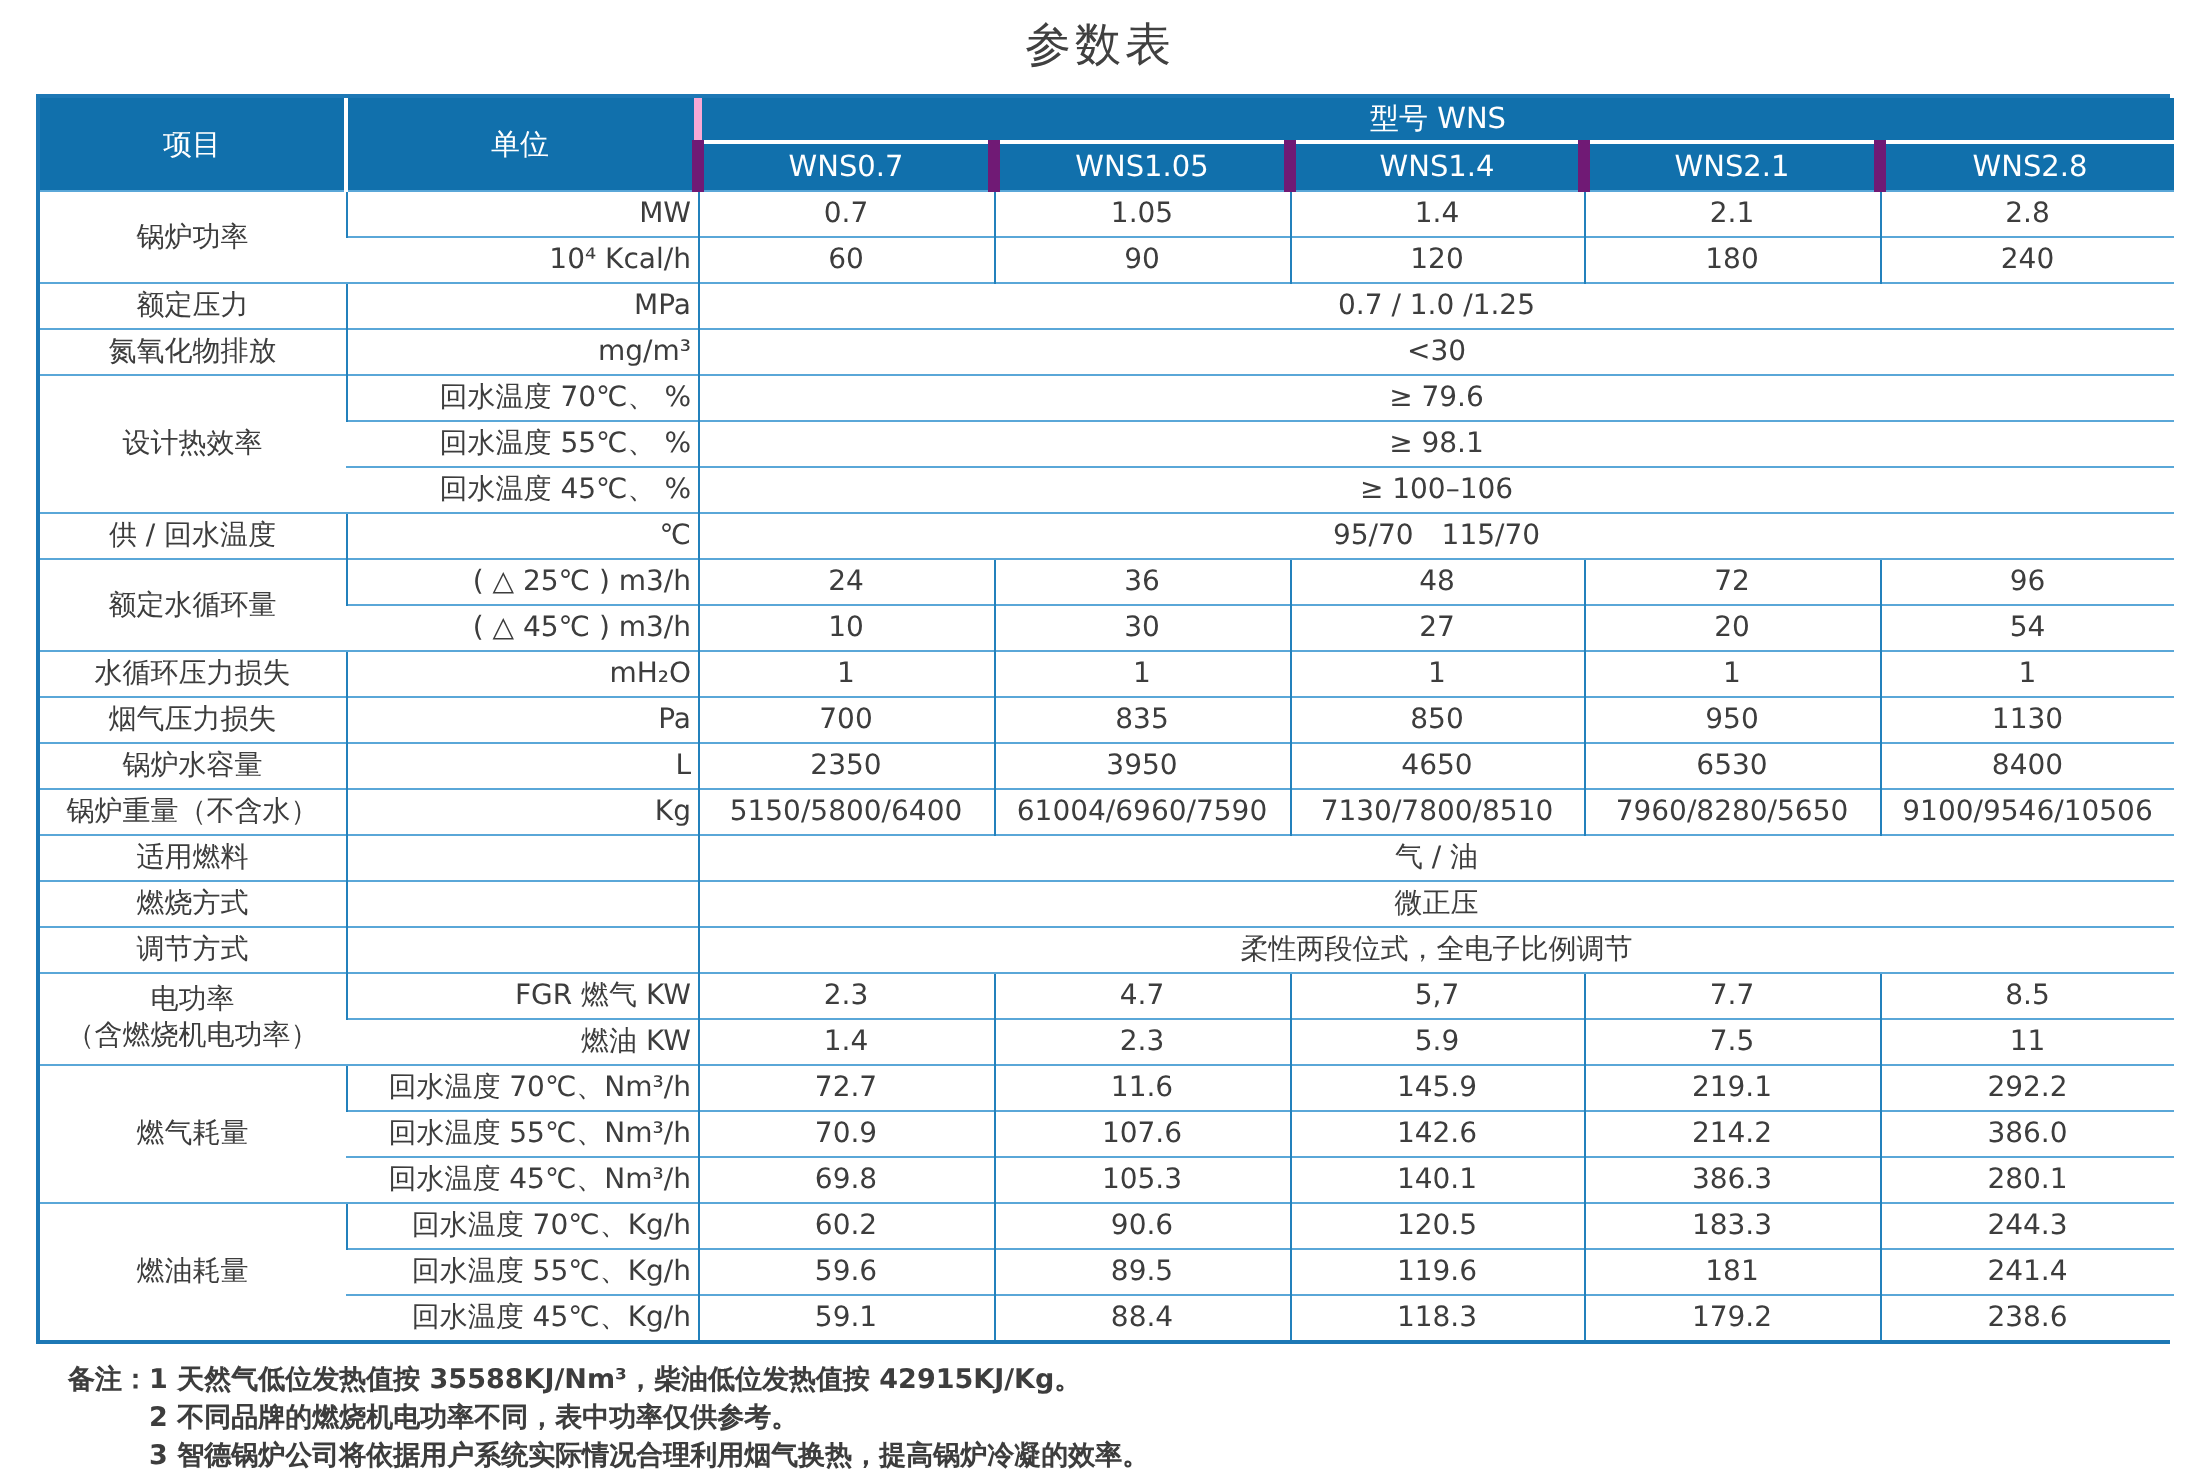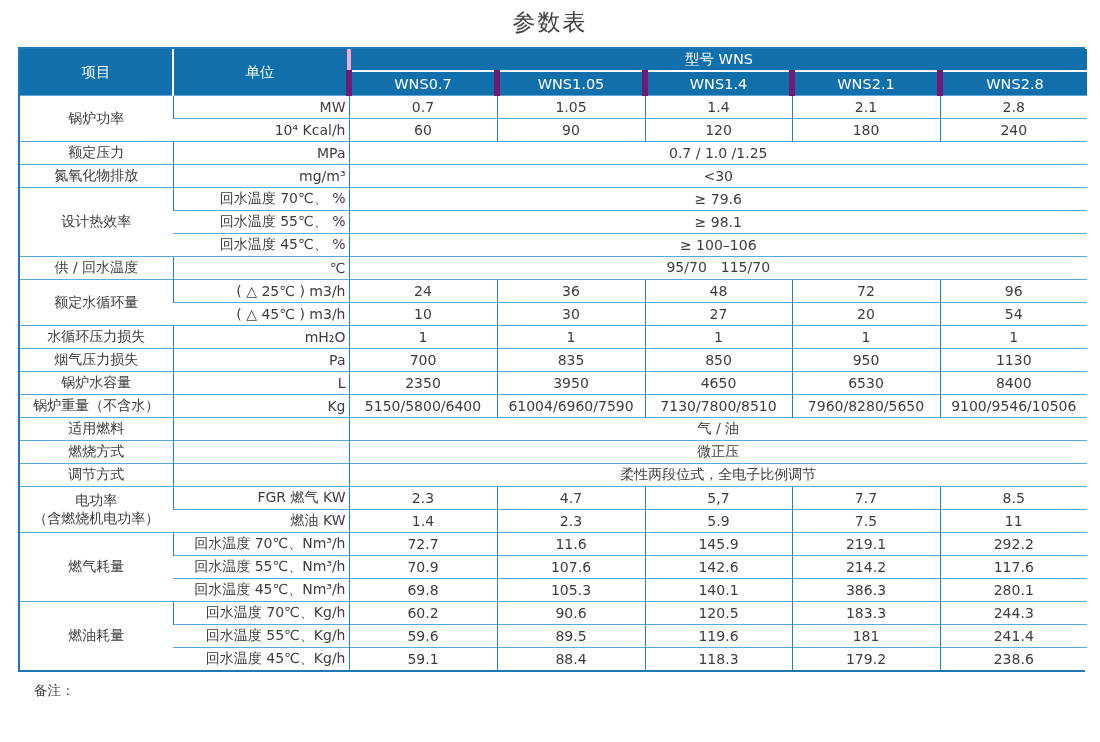--- a/index.html
+++ b/index.html
@@ -29,21 +29,21 @@
     height:22px;padding:0 3px;text-align:center;font-size:14px;
     border-top:1px solid #5aa7d8;border-left:1px solid #2381bc;
     background:#ffffff;overflow:hidden;white-space:nowrap;
   }
   tbody td:first-child{border-left:0;}
   tbody td.item{font-size:14px;margin-left:39px;}
   tbody td.unit{font-size:14px;text-align:right;}
   tbody td.val{font-size:14px;}
   .item2line div{line-height:1.25;}
   .notes{
-    display:flex;margin:9px 0 0 34px;font-size:13.5px;color:#3d3d3d;
+    display:flex;margin:9px 0 0 34px;font-size:13.5px;color:#3d3d3d;font-weight:bold;
   }
   .notes .notes-label{white-space:nowrap;line-height:19px;}
   .notes .note-line{line-height:19px;}
 </style>
 </head>
 <body>
 
 <div class="page-title">参数表</div>
 
 <div class="table-wrap">
@@ -213,21 +213,21 @@
       <td class="val">145.9</td>
       <td class="val">219.1</td>
       <td class="val">292.2</td>
     </tr>
     <tr>
       <td class="unit">回水温度 55℃、Nm³/h</td>
       <td class="val">70.9</td>
       <td class="val">107.6</td>
       <td class="val">142.6</td>
       <td class="val">214.2</td>
-      <td class="val">117.6</td>
+      <td class="val">386.0</td>
     </tr>
     <tr>
       <td class="unit">回水温度 45℃、Nm³/h</td>
       <td class="val">69.8</td>
       <td class="val">105.3</td>
       <td class="val">140.1</td>
       <td class="val">386.3</td>
       <td class="val">280.1</td>
     </tr>
     <tr>
@@ -254,13 +254,18 @@
       <td class="val">118.3</td>
       <td class="val">179.2</td>
       <td class="val">238.6</td>
     </tr>
   </tbody>
 </table>
 </div>
 
 <div class="notes">
   <div class="notes-label">备注：</div>
+  <div>
+    <div class="note-line">1  天然气低位发热值按 35588KJ/Nm³，柴油低位发热值按 42915KJ/Kg。</div>
+    <div class="note-line">2  不同品牌的燃烧机电功率不同，表中功率仅供参考。</div>
+    <div class="note-line">3  智德锅炉公司将依据用户系统实际情况合理利用烟气换热，提高锅炉冷凝的效率。</div>
+  </div>
 </div>
 
 </body></html>

